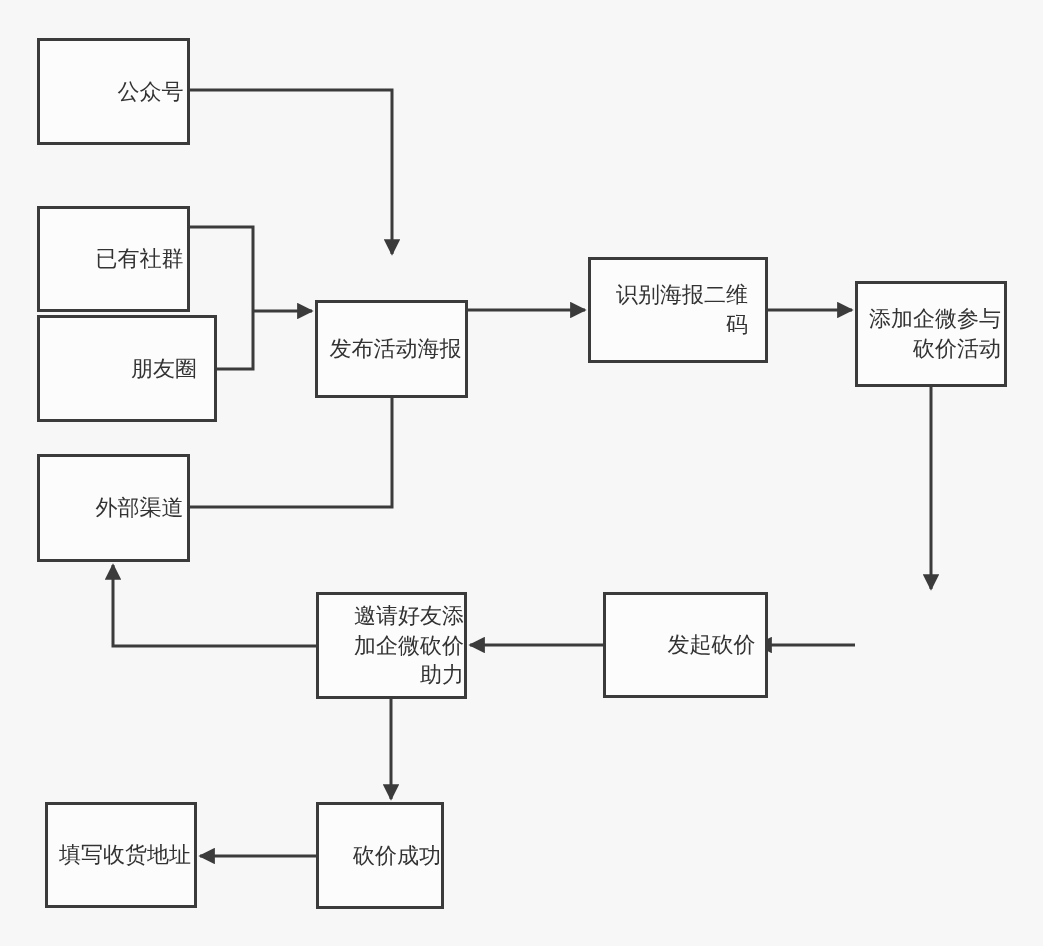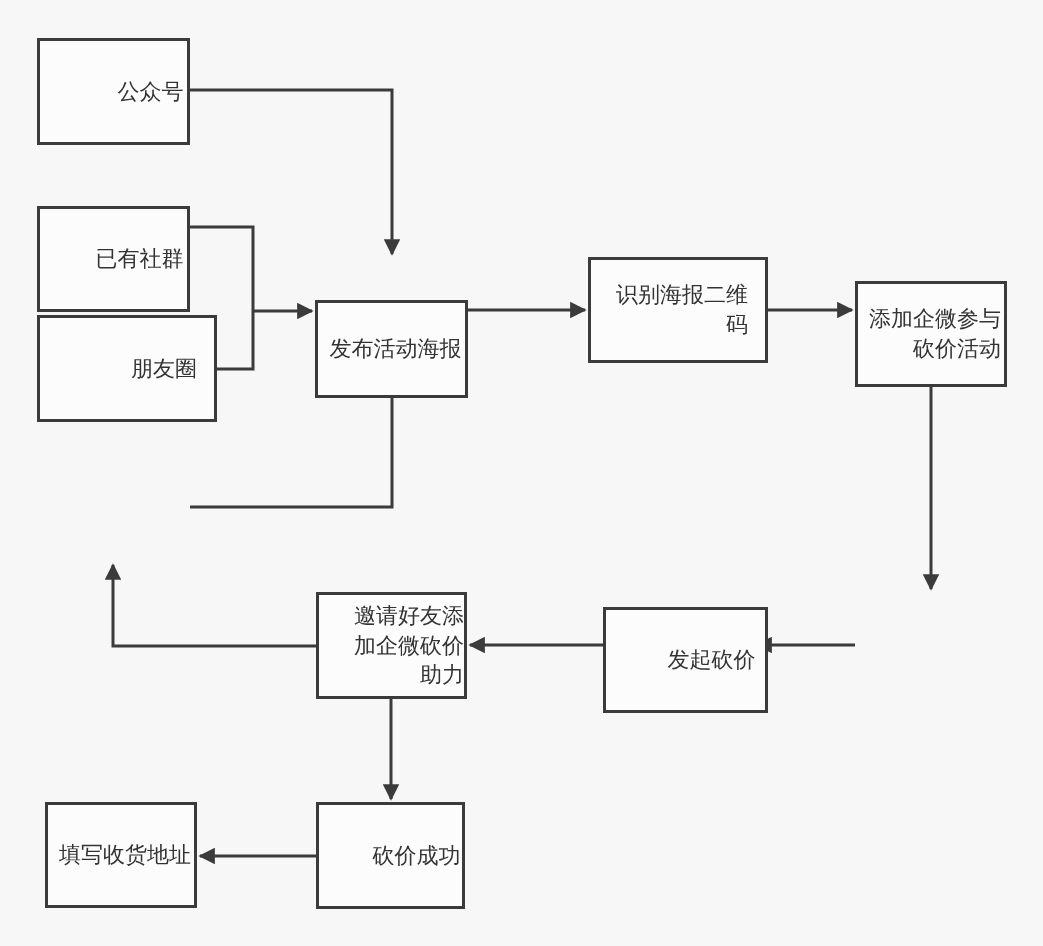--- a/index.html
+++ b/index.html
@@ -73,43 +73,46 @@
   </div>
 
   <div class="node" style="left:37px; top:174px; width:153px; height:106px;margin-top:32px;">
     <span class="node-label">已有社群</span>
   </div>
 
   <div class="node" style="left:37px; top:315px; width:180px; height:107px;">
     <span class="node-label">朋友圈</span>
   </div>
 
+  <div class="node" style="left:37px; top:454px; width:153px; height:108px;">
+    <span class="node-label">外部渠道</span>
+  </div>
 
   <div class="node" style="left:315px; top:272px; width:153px; height:98px;margin-top:28px;">
     <span class="node-label">发布活动海报</span>
   </div>
 
   <div class="node" style="left:588px; top:257px; width:180px; height:106px;">
     <span class="node-label">识别海报二维码</span>
   </div>
 
   <div class="node" style="left:855px; top:257px; width:152px; height:106px;margin-top:24px;">
     <span class="node-label">添加企微参与砍价活动</span>
   </div>
 
 
-  <div class="node" style="left:603px; top:607px; width:165px; height:106px;">
+  <div class="node" style="left:603px; top:592px; width:165px; height:106px;">
     <span class="node-label">发起砍价</span>
   </div>
 
   <div class="node" style="left:316px; top:592px; width:151px; height:107px;padding-left:34px;">
     <span class="node-label">邀请好友添加企微砍价助力</span>
   </div>
 
-  <div class="node" style="left:316px; top:802px; width:149px; height:107px;">
+  <div class="node" style="left:316px; top:802px; width:128px; height:107px;">
     <span class="node-label">砍价成功</span>
   </div>
 
   <div class="node" style="left:45px; top:802px; width:152px; height:106px;">
     <span class="node-label">填写收货地址</span>
   </div>
 
 </div>
 
 </body></html>

